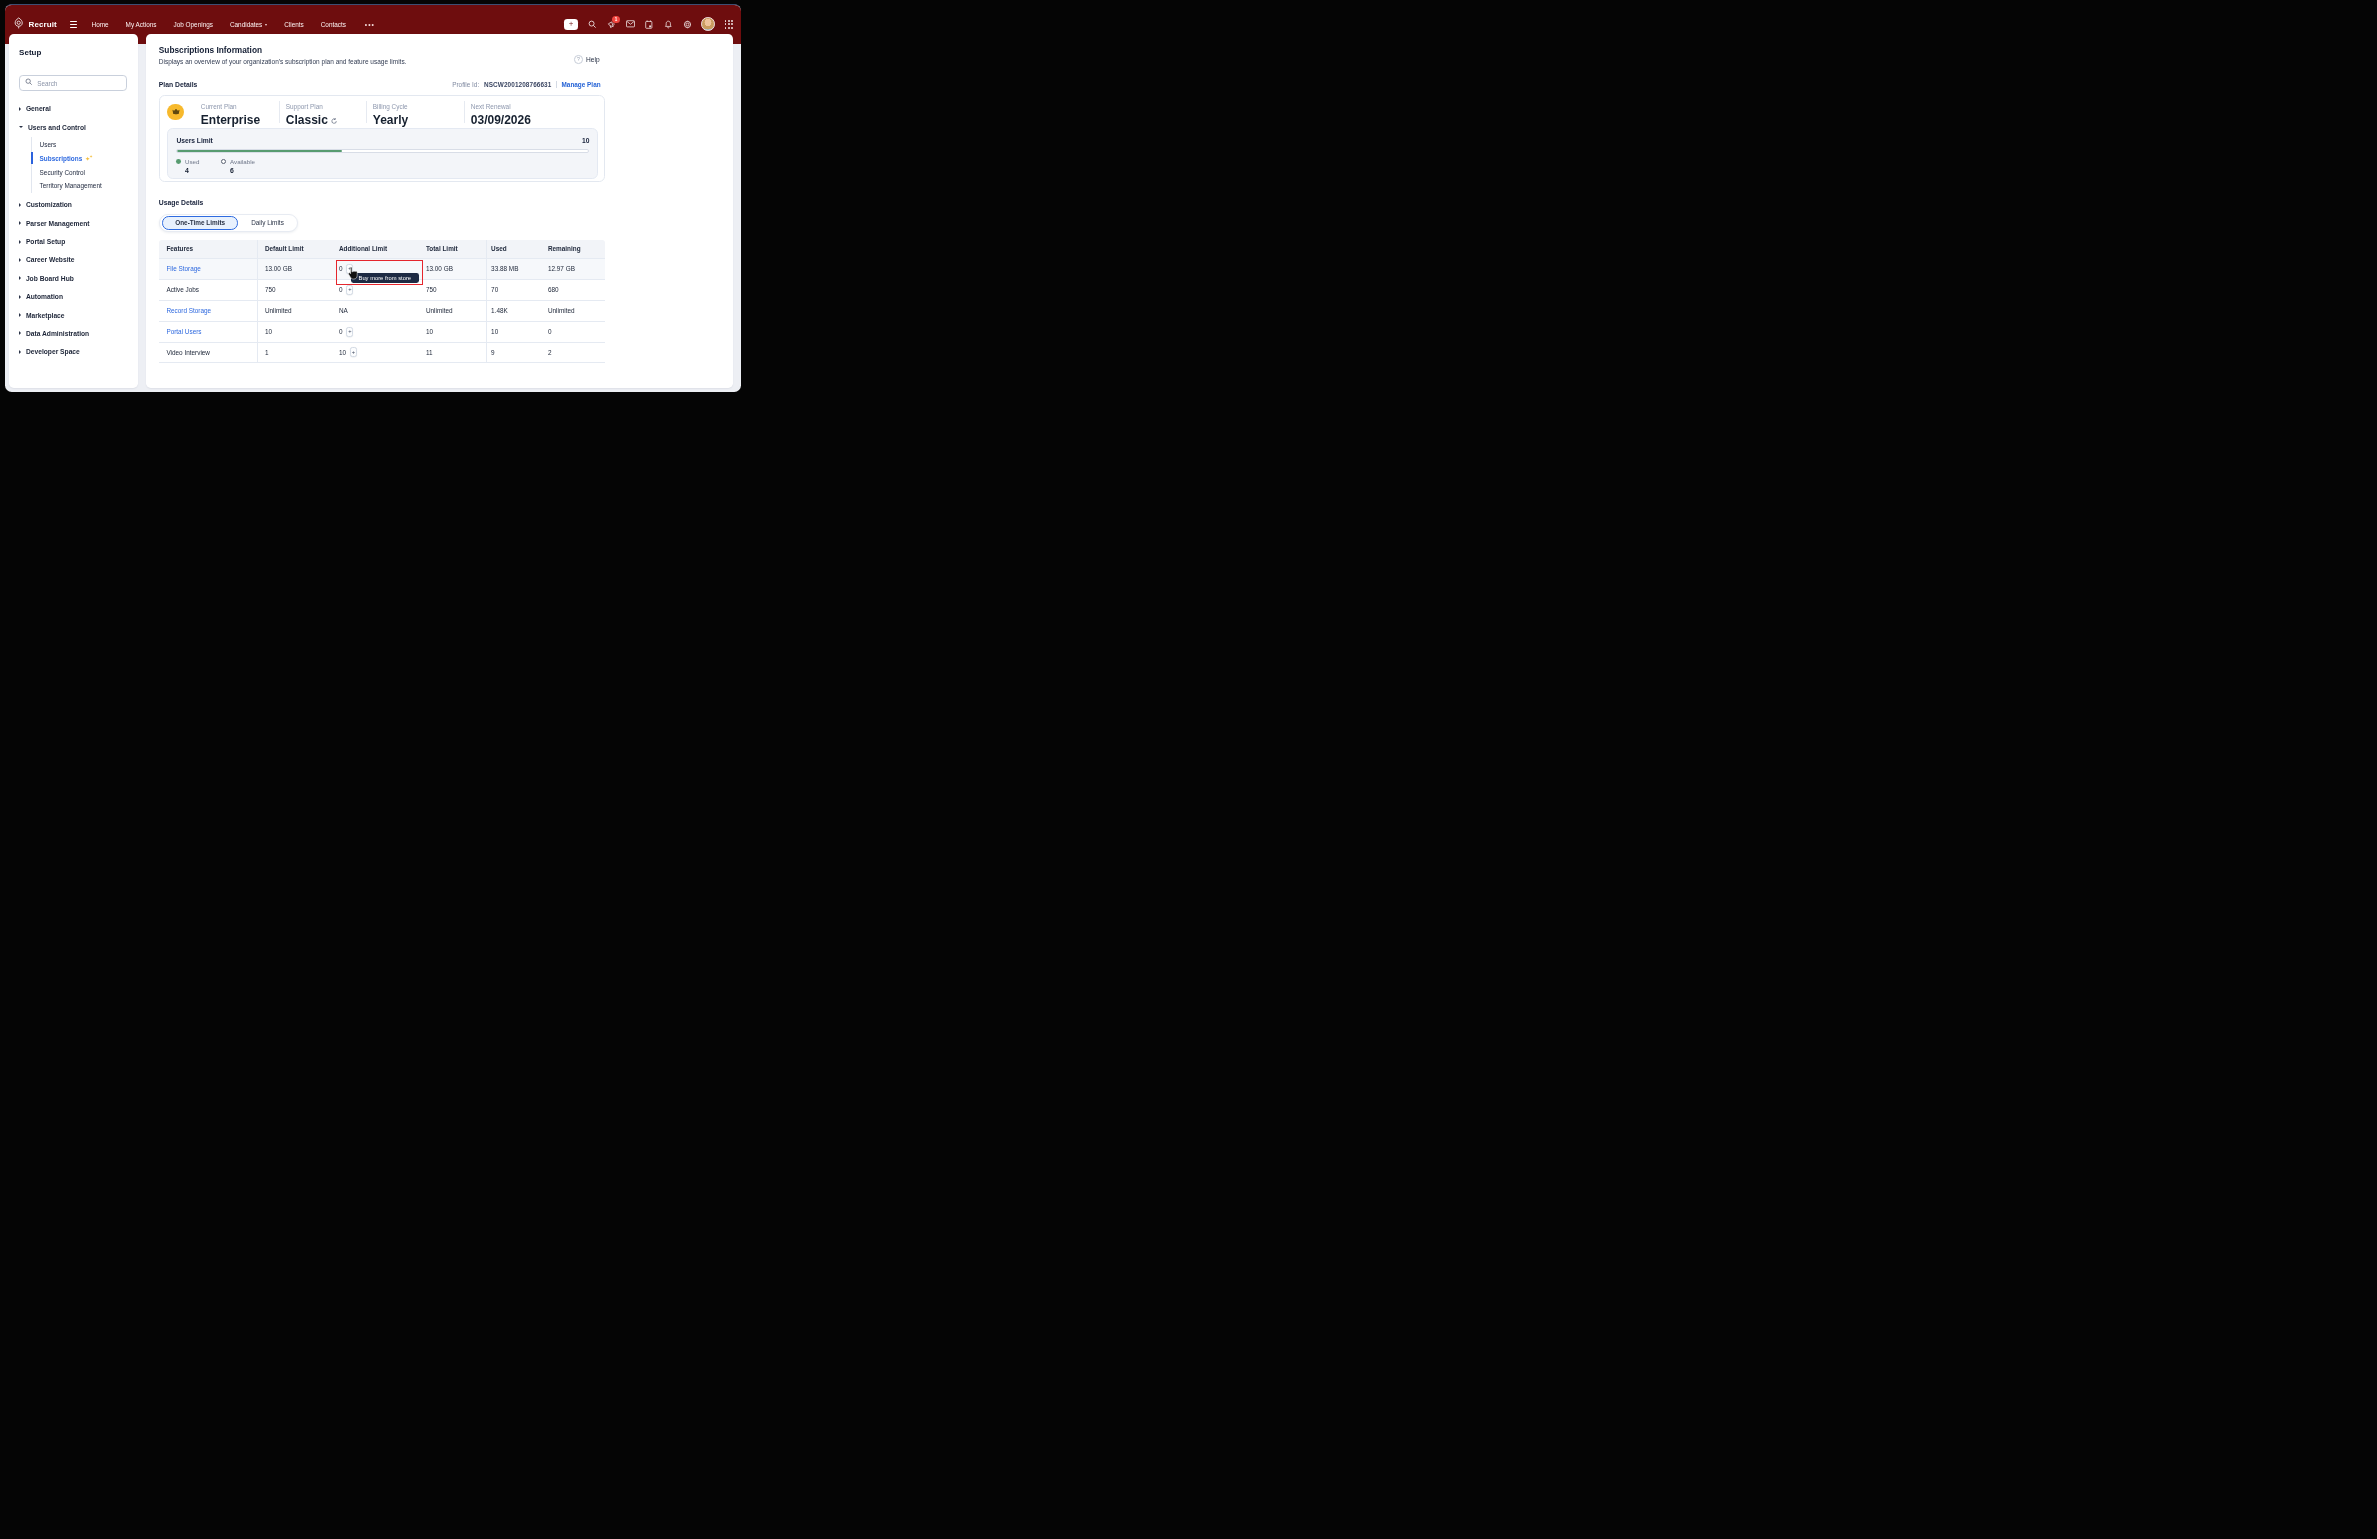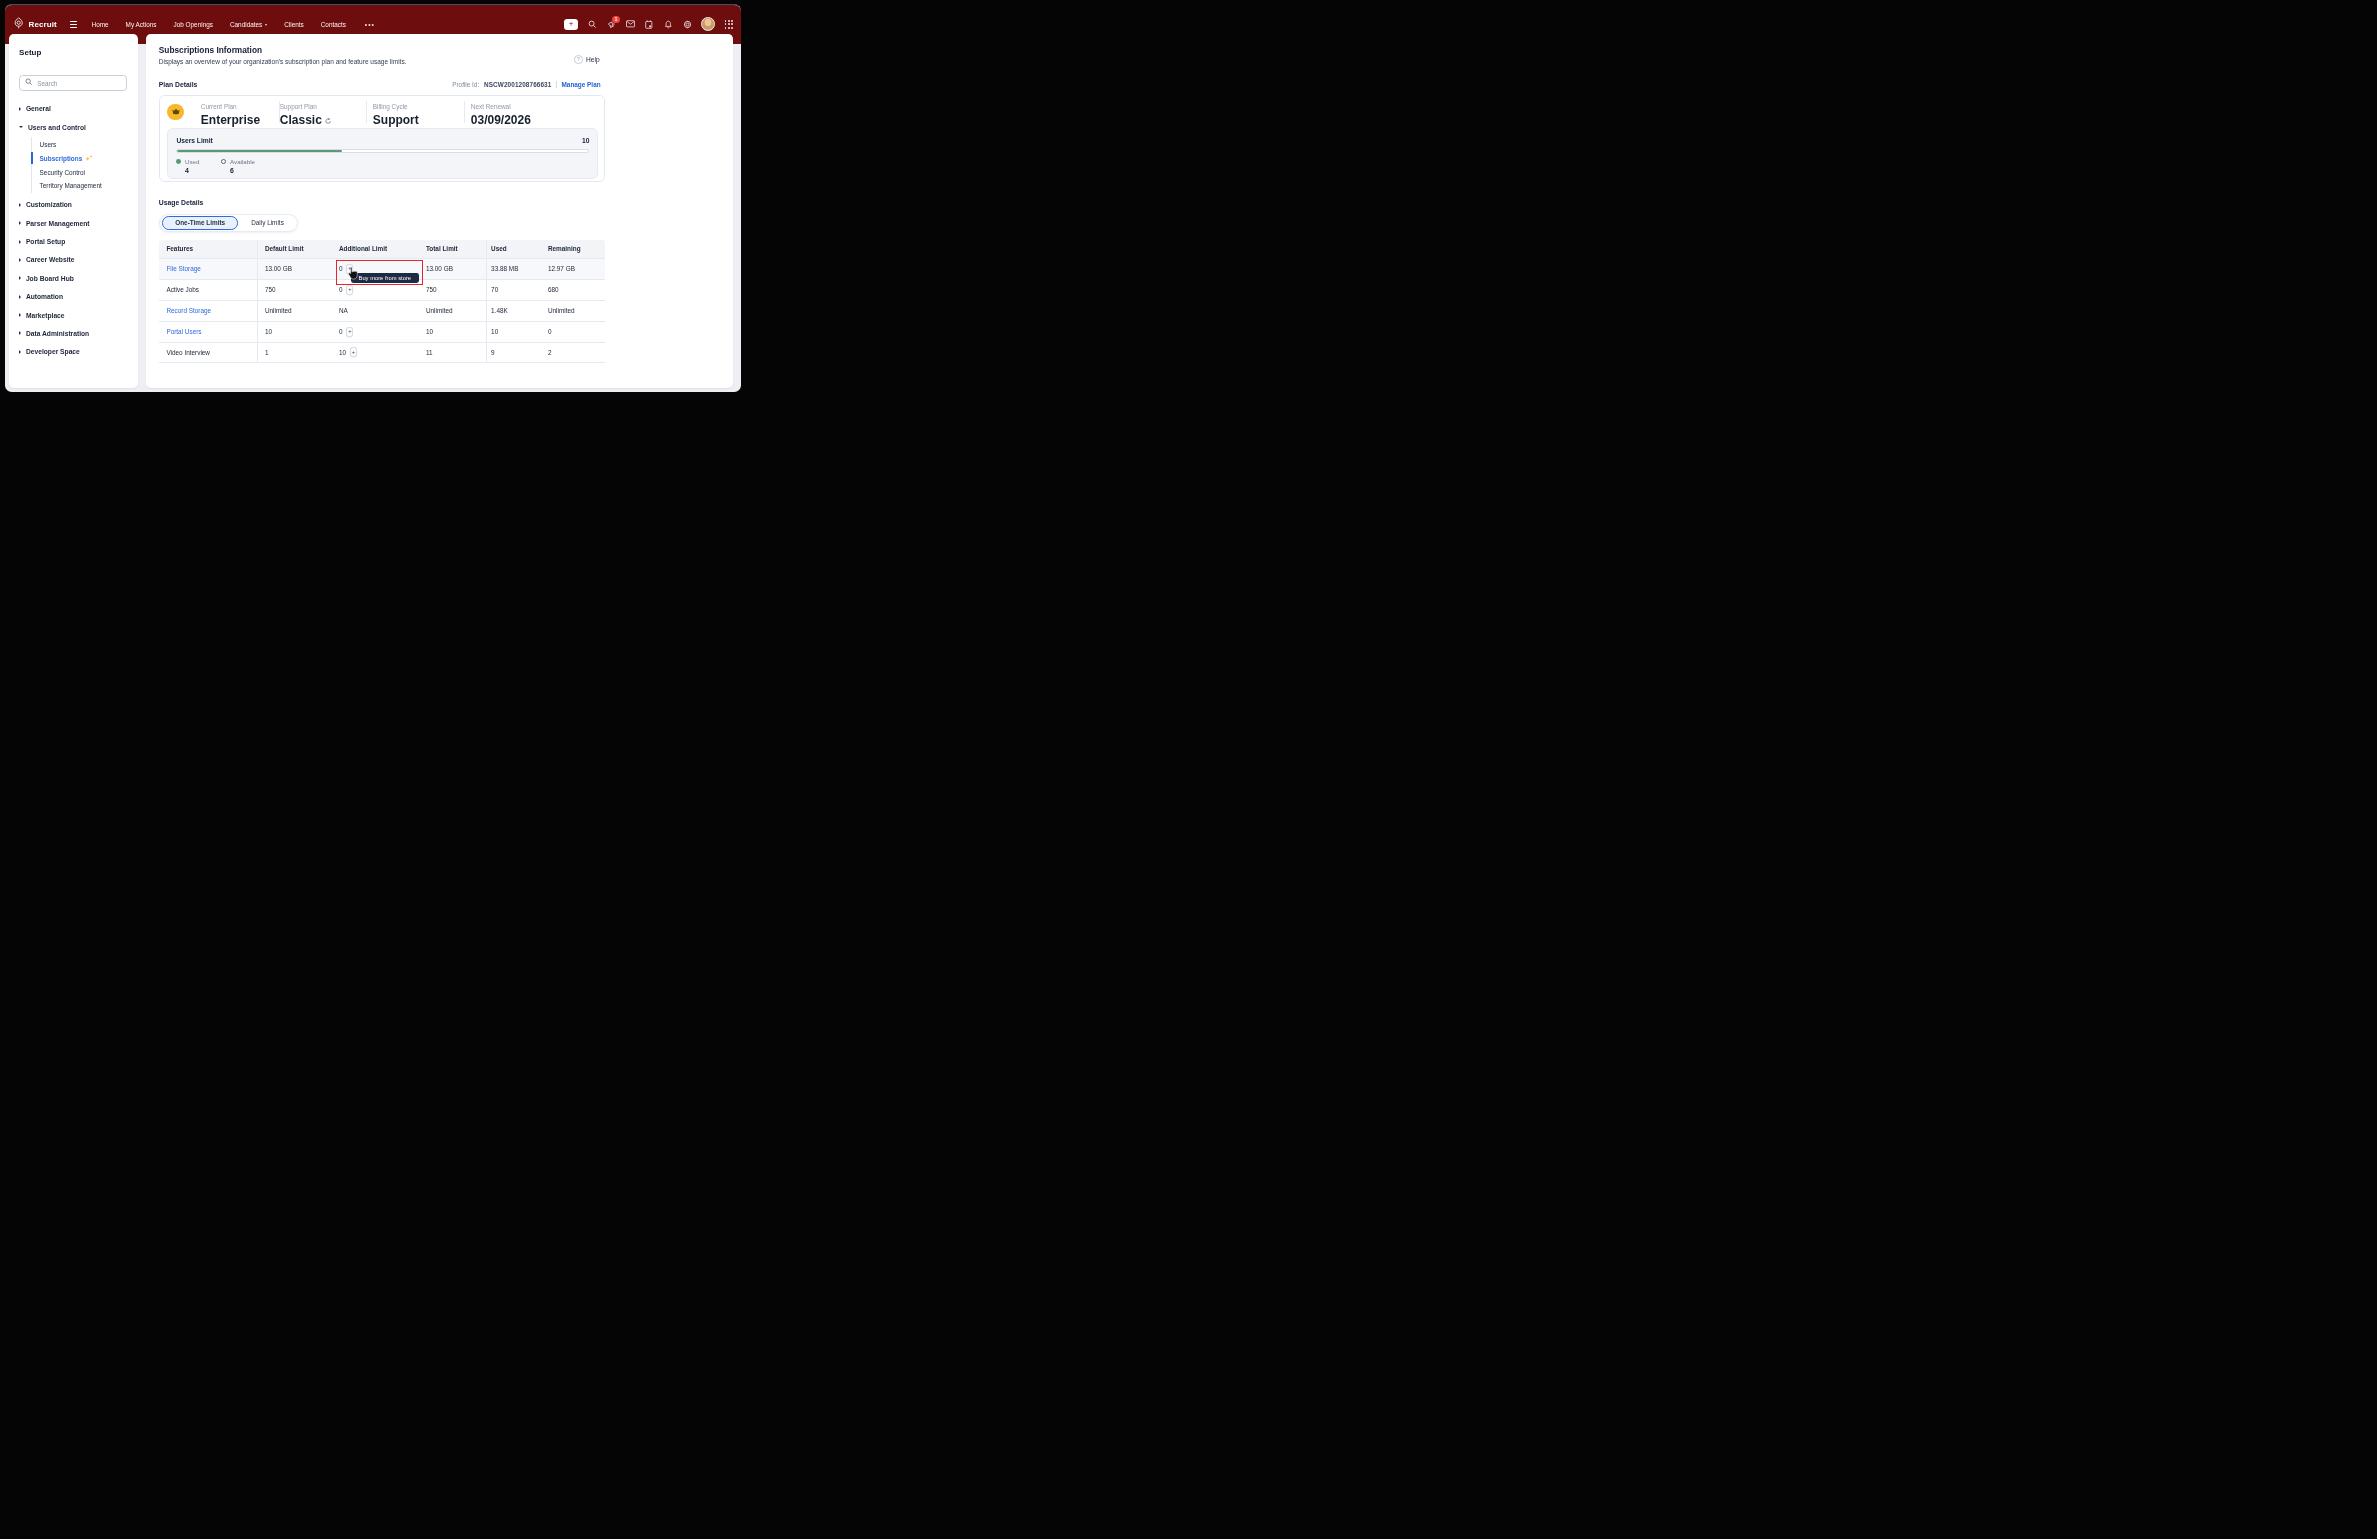--- a/index.html
+++ b/index.html
@@ -288,30 +288,30 @@
         <span class="crown-circle">
           <svg width="8" height="7.1" viewBox="0 0 17 15" fill="#5f480f">
             <path d="M1 3.5 L4.5 6 L8.5 1.5 L12.5 6 L16 3.5 L14.5 12 C12.5 13.4 4.5 13.4 2.5 12 Z"></path>
             </svg>
         </span>
         <div id="plan-cols">
             <div class="plan-col" style="left: 41px;">
               <div class="pl">Current Plan</div>
               <div class="pv">Enterprise</div>
             </div>
-            <div class="plan-col" style="left: 120px;">
+            <div class="plan-col" style="left: 126px;">
               <div class="pl">Support Plan</div>
               <div class="pv">Classic<span><svg width="6.2" height="6.2" viewBox="0 0 14 14" fill="none" stroke="#555f75" stroke-width="1.5">
                     <path d="M12 7 A5 5 0 1 1 9.5 2.7"></path>
                     <path d="M9.5 0.8 L9.8 3 L7.6 3.4" stroke-linecap="round"></path>
                   </svg></span></div>
             </div>
             <div class="plan-col" style="left: 213px;">
               <div class="pl">Billing Cycle</div>
-              <div class="pv">Support</div>
+              <div class="pv">Yearly</div>
             </div>
             <div class="plan-col" style="left: 311px;">
               <div class="pl">Next Renewal</div>
               <div class="pv">03/09/2026</div>
             </div>
             <div class="plan-div" style="left: 119px;"></div>
             <div class="plan-div" style="left: 206px;"></div>
             <div class="plan-div" style="left: 304px;"></div>
           </div>
 

